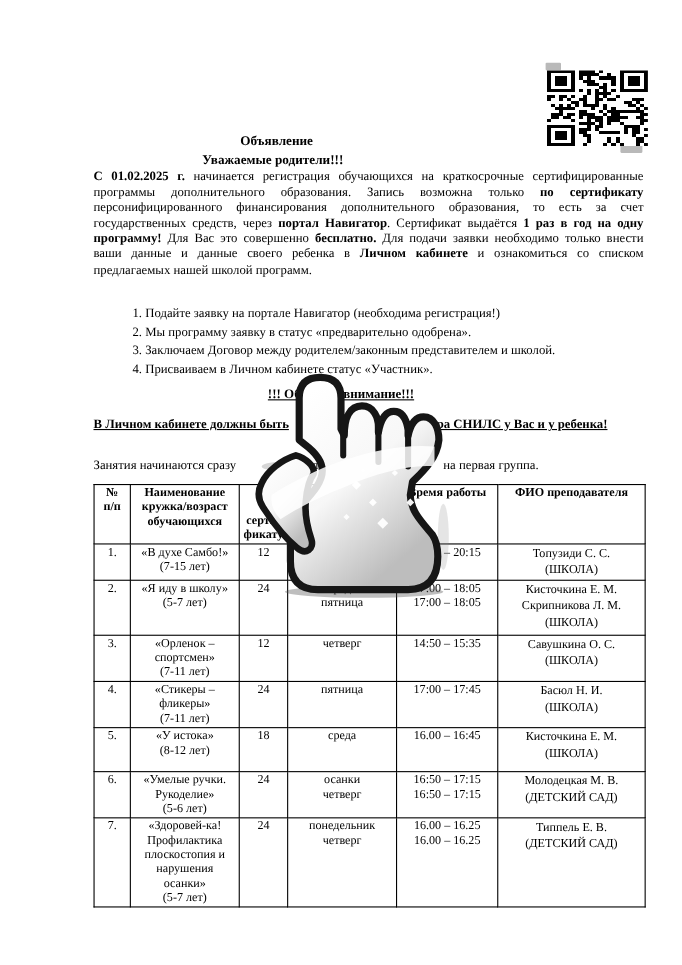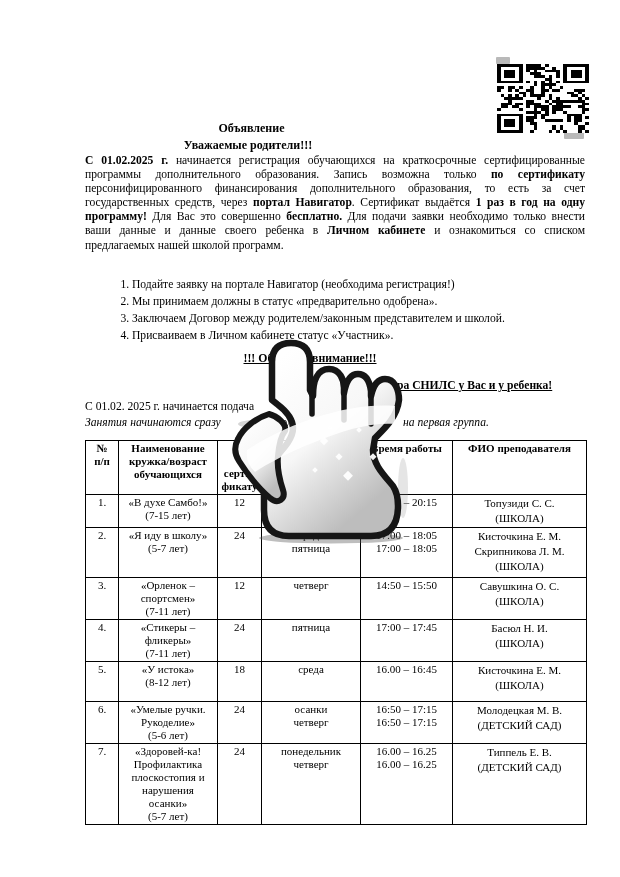--- a/index.html
+++ b/index.html
@@ -14,21 +14,21 @@
   #steps-heading{position:absolute;left:85px;top:252px;width:500px;font-size:11.8px;font-weight:bold;}
   #steps-list{position:absolute;left:101px;top:266px;width:480px;margin:12px;padding:0 0 0 19px;font-size:11.6px;line-height:13px;}
   #steps-list li{margin-bottom:4px;}
   #attention{position:absolute;left:0;top:351px;width:620px;font-size:11.8px;font-weight:bold;text-decoration:underline;text-align:center;}
   .fragline{position:absolute;left:0;top:0;width:620px;height:16px;font-size:11.6px;}
   #snils-line{top:379px;}
   #snils-line span{position:absolute;font-weight:bold;text-decoration:underline;white-space:nowrap;}
   #apply-line{top:400px;}
   #apply-line span{position:absolute;white-space:nowrap;}
   #start-line{top:416px;}
-  #start-line span{position:absolute;white-space:nowrap;font-style:italic;}
+  #start-line span{position:absolute;white-space:nowrap;}
   
   #schedule{position:absolute;left:85px;top:440px;width:501px;border-collapse:collapse;table-layout:fixed;
     font-size:11px;line-height:13px;text-align:center;}
   #schedule th,#schedule td{border:1px solid #000;vertical-align:top;padding:1px 1px;overflow:hidden;}
   #schedule th{font-weight:bold;}
   #schedule th.cert{vertical-align:bottom;}
   td.teacher{line-height:15px;}
   
   #qr-wrap{position:absolute;left:497px;top:64px;width:92px;height:69px;}
   #qr-wrap svg{width:100%;height:100%;}
@@ -346,34 +346,32 @@
       </svg>
   </div>
 
   <div id="doc-title">Объявление</div>
   <div id="doc-subtitle">Уважаемые родители!!!</div>
 
   <div id="intro"><span class="b">С 01.02.2025 г.</span><span> начинается регистрация обучающихся на краткосрочные сертифицированные программы дополнительного образования. Запись возможна только </span><span class="b">по сертификату</span><span> персонифицированного финансирования дополнительного образования, то есть за счет государственных средств, через </span><span class="b">портал Навигатор</span><span>. Сертификат выдаётся </span><span class="b">1 раз в год на одну программу!</span><span> Для Вас это совершенно </span><span class="b">бесплатно.</span><span> Для подачи заявки необходимо только внести ваши данные и данные своего ребенка в </span><span class="b">Личном кабинете</span><span> и ознакомиться со списком предлагаемых нашей школой программ.</span></div>
 
   <ol id="steps-list">
       <li>Подайте заявку на портале Навигатор (необходима регистрация!)</li>
-      <li>Мы принимаем должны в статус «предварительно одобрена».</li>
+      <li>Мы программу заявку в статус «предварительно одобрена».</li>
       <li>Заключаем Договор между родителем/законным представителем и школой.</li>
       <li>Присваиваем в Личном кабинете статус «Участник».</li>
     </ol>
 
   <div id="attention">!!! Обратите внимание!!!</div>
 
   <div class="fragline" id="snils-line">
+    <span style="left:85px">В Личном кабинете должны быть</span>
     <span style="left:397px">ра СНИЛС у Вас и у ребенка!</span>
   </div>
 
-  <div class="fragline" id="apply-line">
-    <span style="left:85px">С 01.02. 2025 г. начинается подача</span>
-  </div>
 
   <div class="fragline" id="start-line">
     <span style="left:85px">Занятия начинаются сразу</span>
     <span style="left:273px">тол</span>
     <span style="left:403px">на первая группа.</span>
   </div>
 
   <table id="schedule">
     <colgroup>
       <col style="width:33px">
@@ -464,21 +462,21 @@
             <div>спортсмен»</div>
             <div>(7-11 лет)</div>
           </td>
           <td>
             <div>12</div>
           </td>
           <td>
             <div>четверг</div>
           </td>
           <td>
-            <div>14:50 – 15:50</div>
+            <div>14:50 – 15:35</div>
           </td>
           <td class="teacher">
             <div>Савушкина О. С.</div>
             <div>(ШКОЛА)</div>
           </td>
         </tr>
         <tr style="height: 40px;">
           <td>
             <div>4.</div>
           </td>

